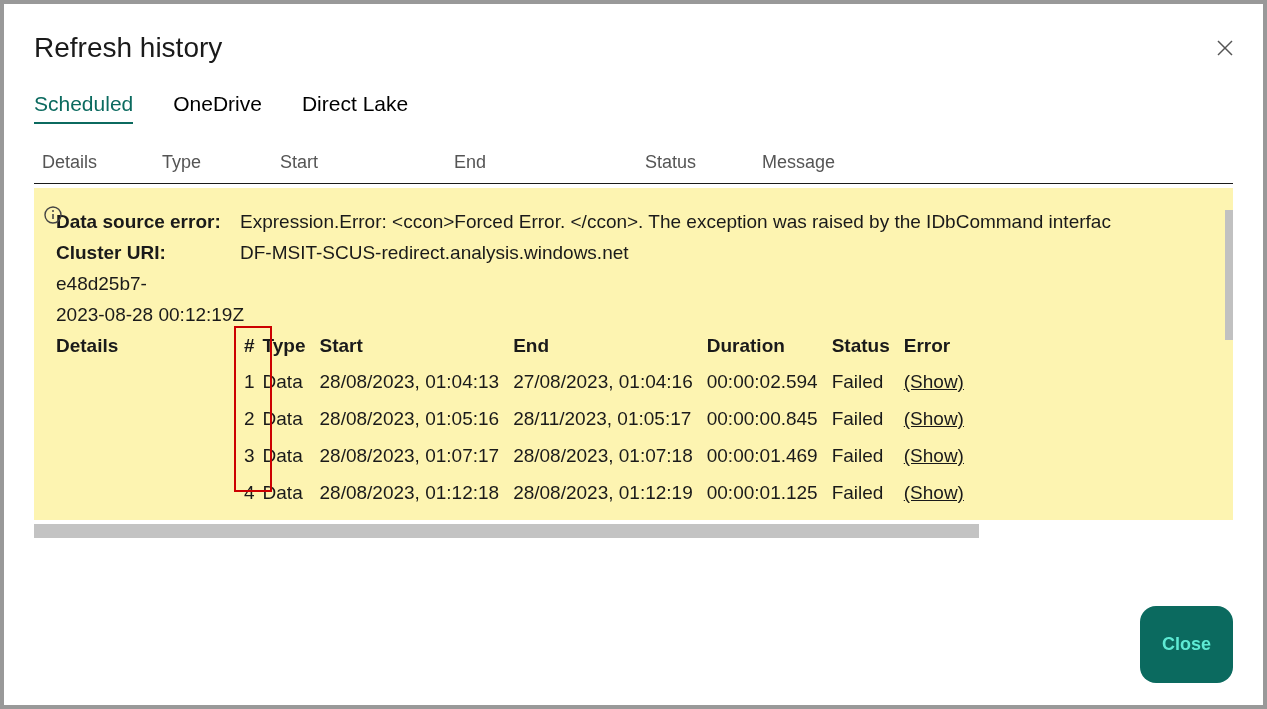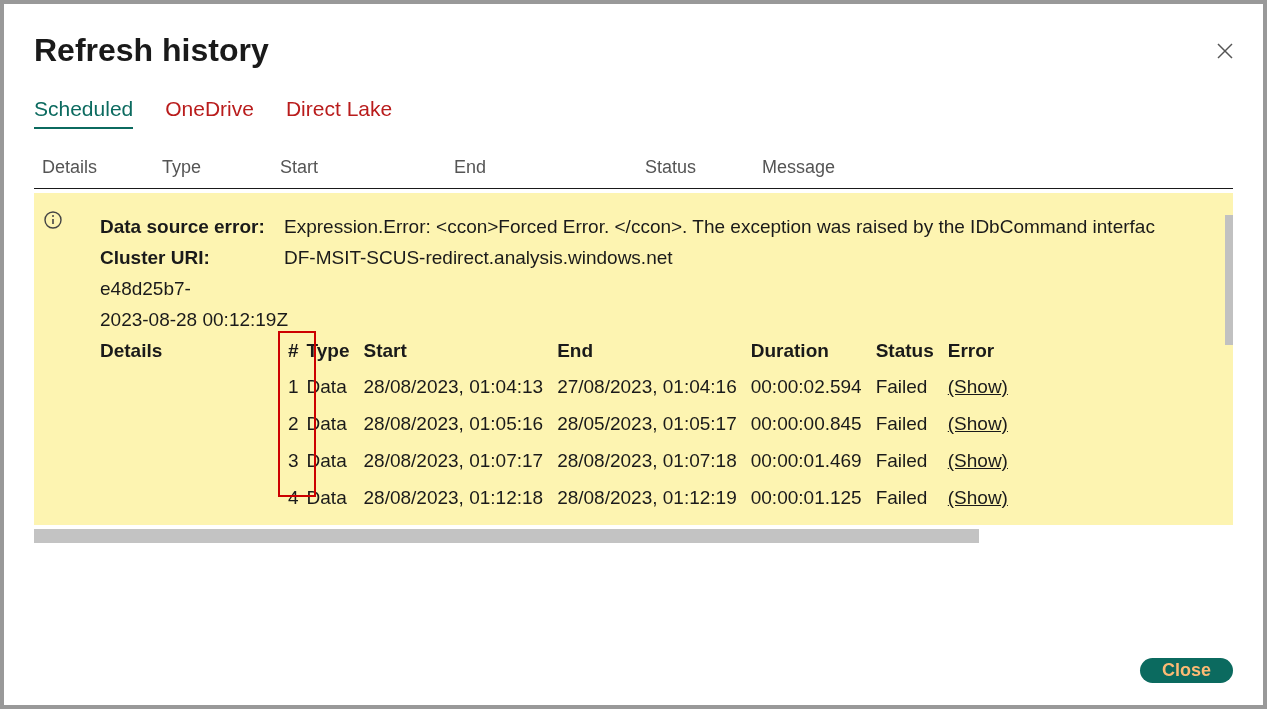--- a/index.html
+++ b/index.html
@@ -18,39 +18,39 @@
     background: #fff;
     box-sizing: border-box;
     padding: 28px 30px 20px 30px;
   }
   .title-row {
     display: flex;
     align-items: center;
     justify-content: space-between;
   }
   .title {
-    font-size: 32px;
-    font-weight: 700;
+    font-size: 28px;
+    font-weight: 400;
   }
   .close-x {
     width: 16px;
     height: 16px;
     color: #555;
     cursor: pointer;
   }
   .tabs {
     margin-top: 28px;
     display: flex;
-    gap: 32px;
+    gap: 40px;
     font-size: 21px;
   }
   .tab {
     cursor: pointer;
     padding-bottom: 6px;
-    color: #b91c1c;
+    color: #000000;
   }
   .tab.active {
     color: #0b6a5f;
     border-bottom: 2px solid #0b6a5f;
   }
   .cols {
     margin-top: 28px;
     display: flex;
     color: #555;
     font-size: 18px;
@@ -84,21 +84,20 @@
   }
   .error-panel-scroll-thumb {
     position: absolute;
     right: 0;
     top: 22px;
     width: 8px;
     height: 130px;
     background: #c1c1c1;
   }
   .kv-grid {
-    margin-left: 44px;
   }
   .kv-row {
     display: flex;
     line-height: 31px;
   }
   .kv-label {
     width: 184px;
     font-weight: 700;
     flex: none;
   }
@@ -145,26 +144,26 @@
     width: 945px;
     background: #c3c3c3;
   }
   .footer {
     position: absolute;
     right: 30px;
     bottom: 22px;
   }
   .close-btn {
     background: #0b6a5f;
-    color: #fdba74;
+    color: #5eead4;
     border: none;
     border-radius: 16px;
     font-size: 18px;
     font-weight: 600;
-    padding: 2px 22px;
+    padding: 28px 22px;
     cursor: pointer;
   }
 </style>
 </head>
 <body>
 
 <div class="modal">
 
   <div class="title-row">
     <div class="title">Refresh history</div>
@@ -235,21 +234,21 @@
                   <td>28/08/2023, 01:04:13</td>
                   <td>27/08/2023, 01:04:16</td>
                   <td>00:00:02.594</td>
                   <td>Failed</td>
                   <td><span class="show-link">(Show)</span></td>
                 </tr>
                 <tr>
                   <td>2</td>
                   <td>Data</td>
                   <td>28/08/2023, 01:05:16</td>
-                  <td>28/05/2023, 01:05:17</td>
+                  <td>28/11/2023, 01:05:17</td>
                   <td>00:00:00.845</td>
                   <td>Failed</td>
                   <td><span class="show-link">(Show)</span></td>
                 </tr>
                 <tr>
                   <td>3</td>
                   <td>Data</td>
                   <td>28/08/2023, 01:07:17</td>
                   <td>28/08/2023, 01:07:18</td>
                   <td>00:00:01.469</td>

